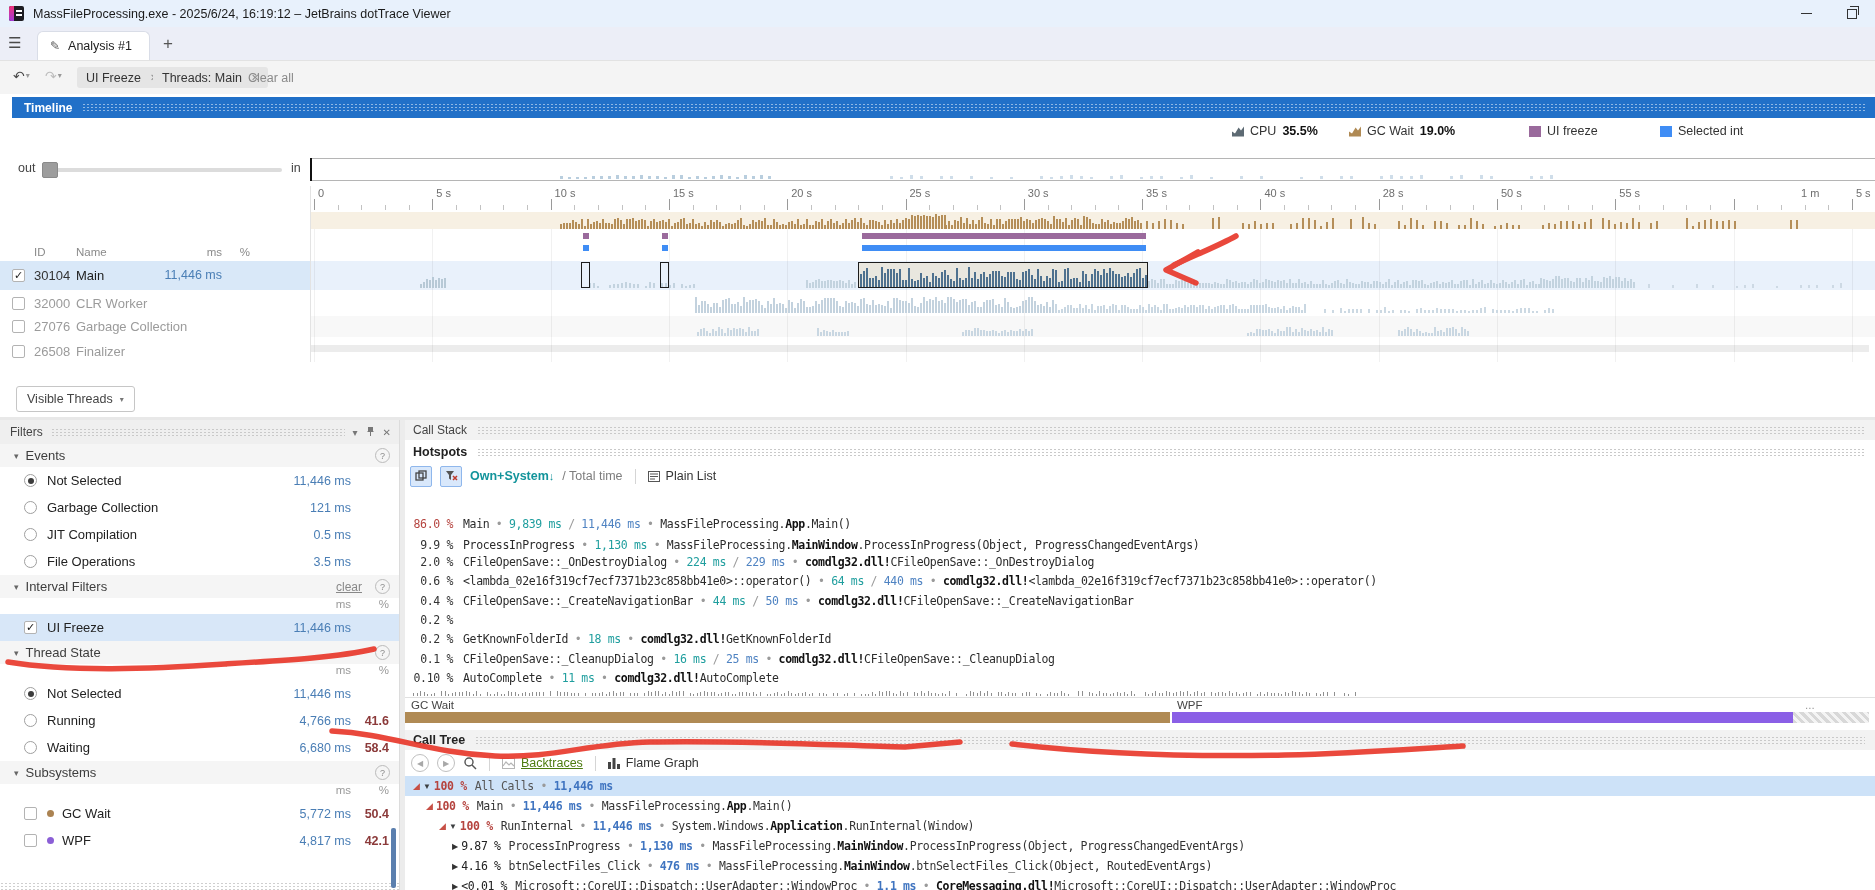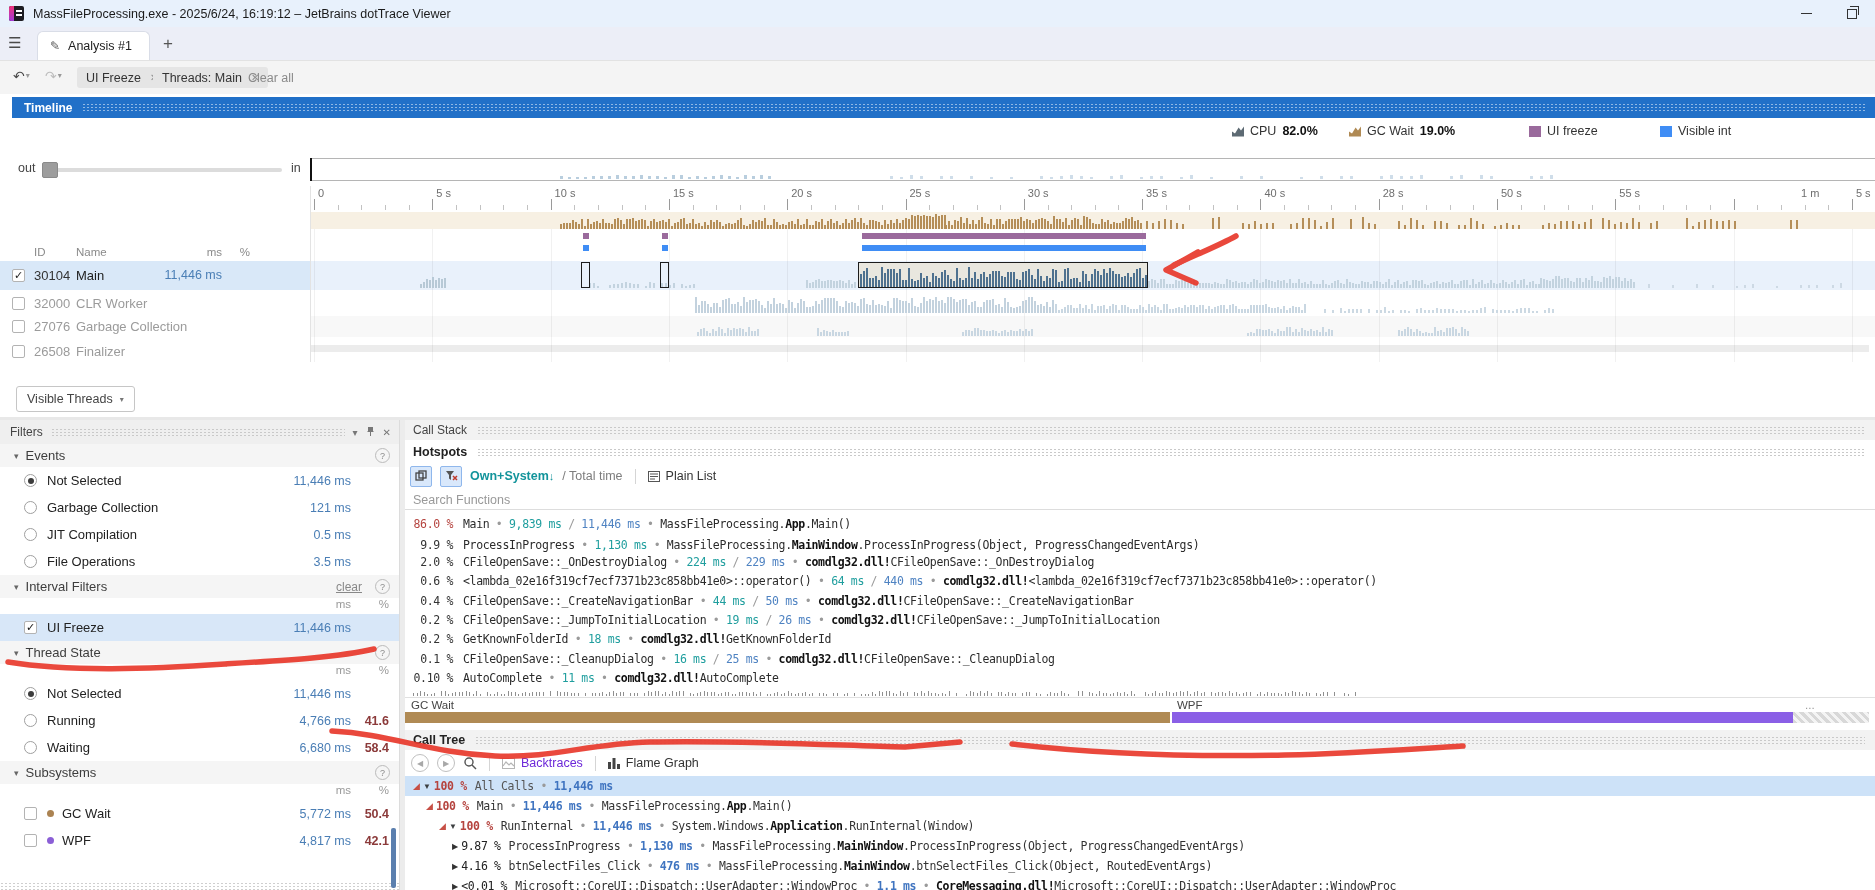--- a/index.html
+++ b/index.html
@@ -88,21 +88,21 @@
   .search-row{position:absolute;left:0;top:70px;width:100%;height:20px;border-bottom:1px solid #ddd;display:flex;align-items:center;padding-left:8px;box-sizing:border-box;font-size:12.5px;color:#999;}
   .mono,.hp-pct{font-family:"DejaVu Sans Mono",monospace;font-size:11.5px;letter-spacing:-0.35px;white-space:pre;}
   .hp-row{position:absolute;left:0;width:100%;height:19px;display:flex;align-items:center;cursor:default;}
   .hp-pct{width:48px;text-align:right;color:#333;flex:none;}
   .hp-pct.hot{color:#b5443f;}
   .hp-body{margin-left:10px;color:#2b2b2b;}
   .t-own{color:#1f9e9e;} .t-tot{color:#4f83c2;} .msep{color:#9a9a9a;} .mb{font-weight:bold;color:#111;}
   .ss-label{position:absolute;font-size:11.5px;color:#444;}
   .ct-toolbar{position:absolute;left:0;top:332px;width:100%;height:22px;display:flex;align-items:center;gap:8px;padding-left:6px;box-sizing:border-box;}
   .nav-circ{width:16px;height:16px;border-radius:50%;border:1px solid #c0c0c0;color:#a8a8a8;font-size:8px;display:flex;align-items:center;justify-content:center;cursor:pointer;}
-  .gray-lbl{font-size:12.5px;color:#6d28d9;display:flex;align-items:center;gap:6px;}
+  .gray-lbl{font-size:12.5px;color:#4d7c0f;display:flex;align-items:center;gap:6px;text-decoration:underline;}
   .dark-lbl{font-size:12.5px;color:#333;display:flex;align-items:center;gap:6px;cursor:pointer;}
   .tr-row{position:absolute;left:0;width:100%;height:20px;display:flex;align-items:center;cursor:default;}
   .tr-row.sel{background:#cde2f8;}
   .tw-exp{color:#c75046;font-size:9px;margin-right:3px;}
   .tw-col{color:#333;font-size:8px;margin-right:3px;}
   .tw-fun{color:#3c3f41;font-size:8px;margin-right:3px;}
   .tr-pct{font-family:"DejaVu Sans Mono",monospace;font-size:11.5px;letter-spacing:-0.35px;margin-right:8px;}
   .tr-pct.hot{color:#b5443f;font-weight:bold;}
   .tr-time{color:#3f74c0;font-weight:bold;}
   #anno{position:absolute;left:0;top:0;pointer-events:none;z-index:60;}
@@ -151,34 +151,34 @@
 
   <div class="tl-blue">
     <span>Timeline</span>
     <div class="dots blue-dots"></div>
   </div>
 
   <div id="legend">
       <div class="legend-item" style="left: 1232px;">
         <span class="legend-swatch mountain" style="background: rgb(93, 106, 115);"></span>
         <span style="color: rgb(51, 51, 51);">CPU</span>
-        <span class="legend-val">82.0%</span>
+        <span class="legend-val">35.5%</span>
       </div>
       <div class="legend-item" style="left: 1349px;">
         <span class="legend-swatch mountain" style="background: rgb(176, 138, 84);"></span>
         <span style="color: rgb(51, 51, 51);">GC Wait</span>
         <span class="legend-val">19.0%</span>
       </div>
       <div class="legend-item" style="left: 1529px;">
         <span class="legend-swatch" style="background: rgb(154, 106, 156);"></span>
         <span style="color: rgb(51, 51, 51);">UI freeze</span>
       </div>
       <div class="legend-item" style="left: 1660px;">
         <span class="legend-swatch" style="background: rgb(63, 141, 245);"></span>
-        <span style="color: rgb(51, 51, 51);">Visible int</span>
+        <span style="color: rgb(51, 51, 51);">Selected int</span>
       </div>
     </div>
 
   <div class="ctl-label" style="left:18px;top:161px;">out</div>
   <div class="out-track"></div>
   <div class="out-thumb"></div>
   <div class="ctl-label" style="left:291px;top:161px;">in</div>
   <div class="in-strip" id="in-strip"></div>
   <div class="in-cursor"></div>
 
@@ -1483,23 +1483,20 @@
       <span class="slash-total">/ Total time</span>
       <div class="tb-sep"></div>
       <div class="plain-list">
         <svg width="12" height="11" viewBox="0 0 12 11">
             <rect x="0.5" y="0.5" width="11" height="10" fill="none" stroke="#555"></rect>
             <path d="M2 3 H10 M2 5.5 H10 M2 8 H7" stroke="#555" stroke-width="1"></path>
           </svg>
         <span>Plain List</span>
       </div>
     </div>
-    <div class="search-row">
-      <span>Search Functions</span>
-    </div>
     <div id="hp-rows">
         <div class="hp-row" style="top: 94px;">
           <span class="hp-pct hot">86.0 %</span>
           <span class="hp-body mono"><span style="color: rgb(43, 43, 43);">Main</span><span class="msep"> • </span><span class="t-own">9,839 ms</span><span class="msep"> / </span><span class="t-tot">11,446 ms</span><span class="msep"> • </span><span style="color: rgb(43, 43, 43);">MassFileProcessing.</span><span class="mb">App</span><span style="color: rgb(43, 43, 43);">.Main()</span></span>
         </div>
         <div class="hp-row" style="top: 113.3px; align-items: flex-end;">
           <span class="hp-pct">9.9 %</span>
           <span class="hp-body mono"><span style="color: rgb(43, 43, 43);">ProcessInProgress</span><span class="msep"> • </span><span class="t-own">1,130 ms</span><span class="msep"> • </span><span style="color: rgb(43, 43, 43);">MassFileProcessing.</span><span class="mb">MainWindow</span><span style="color: rgb(43, 43, 43);">.ProcessInProgress(Object, ProgressChangedEventArgs)</span></span>
         </div>
         <div class="hp-row" style="top: 132.6px;">
@@ -1509,21 +1506,20 @@
         <div class="hp-row" style="top: 151.9px;">
           <span class="hp-pct">0.6 %</span>
           <span class="hp-body mono"><span style="color: rgb(43, 43, 43);">&lt;lambda_02e16f319cf7ecf7371b23c858bb41e0&gt;::operator()</span><span class="msep"> • </span><span class="t-own">64 ms</span><span class="msep"> / </span><span class="t-tot">440 ms</span><span class="msep"> • </span><span class="mb">comdlg32.dll!</span><span style="color: rgb(43, 43, 43);">&lt;lambda_02e16f319cf7ecf7371b23c858bb41e0&gt;::operator()</span></span>
         </div>
         <div class="hp-row" style="top: 171.2px;">
           <span class="hp-pct">0.4 %</span>
           <span class="hp-body mono"><span style="color: rgb(43, 43, 43);">CFileOpenSave::_CreateNavigationBar</span><span class="msep"> • </span><span class="t-own">44 ms</span><span class="msep"> / </span><span class="t-tot">50 ms</span><span class="msep"> • </span><span class="mb">comdlg32.dll!</span><span style="color: rgb(43, 43, 43);">CFileOpenSave::_CreateNavigationBar</span></span>
         </div>
         <div class="hp-row" style="top: 190.5px;">
           <span class="hp-pct">0.2 %</span>
-          <span class="hp-body mono"><span style="color: rgb(43, 43, 43);">CFileOpenSave::_JumpToInitialLocation</span><span class="msep"> • </span><span class="t-own">19 ms</span><span class="msep"> / </span><span class="t-tot">26 ms</span><span class="msep"> • </span><span class="mb">comdlg32.dll!</span><span style="color: rgb(43, 43, 43);">CFileOpenSave::_JumpToInitialLocation</span></span>
         </div>
         <div class="hp-row" style="top: 209.8px;">
           <span class="hp-pct">0.2 %</span>
           <span class="hp-body mono"><span style="color: rgb(43, 43, 43);">GetKnownFolderId</span><span class="msep"> • </span><span class="t-own">18 ms</span><span class="msep"> • </span><span class="mb">comdlg32.dll!</span><span style="color: rgb(43, 43, 43);">GetKnownFolderId</span></span>
         </div>
         <div class="hp-row" style="top: 229.1px;">
           <span class="hp-pct">0.1 %</span>
           <span class="hp-body mono"><span style="color: rgb(43, 43, 43);">CFileOpenSave::_CleanupDialog</span><span class="msep"> • </span><span class="t-own">16 ms</span><span class="msep"> / </span><span class="t-tot">25 ms</span><span class="msep"> • </span><span class="mb">comdlg32.dll!</span><span style="color: rgb(43, 43, 43);">CFileOpenSave::_CleanupDialog</span></span>
         </div>
         <div class="hp-row" style="top: 248.4px;">

